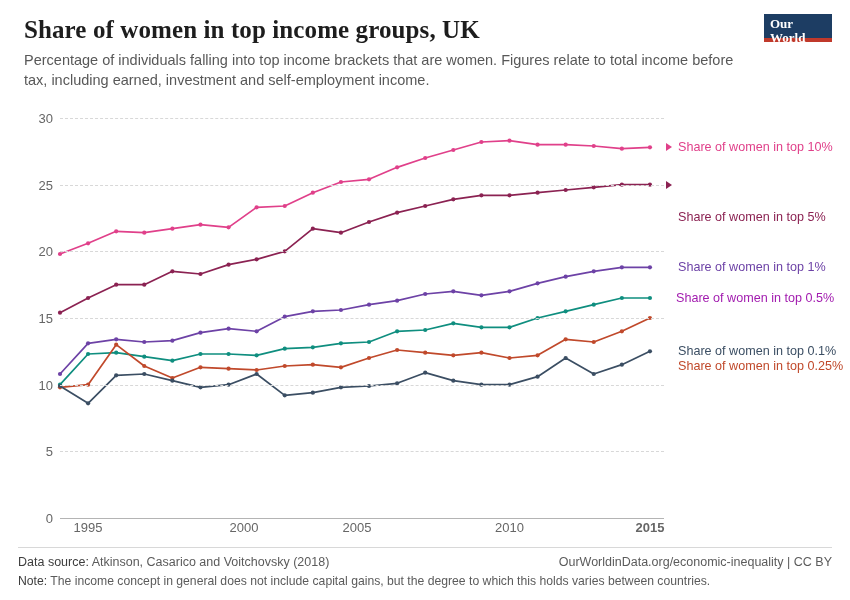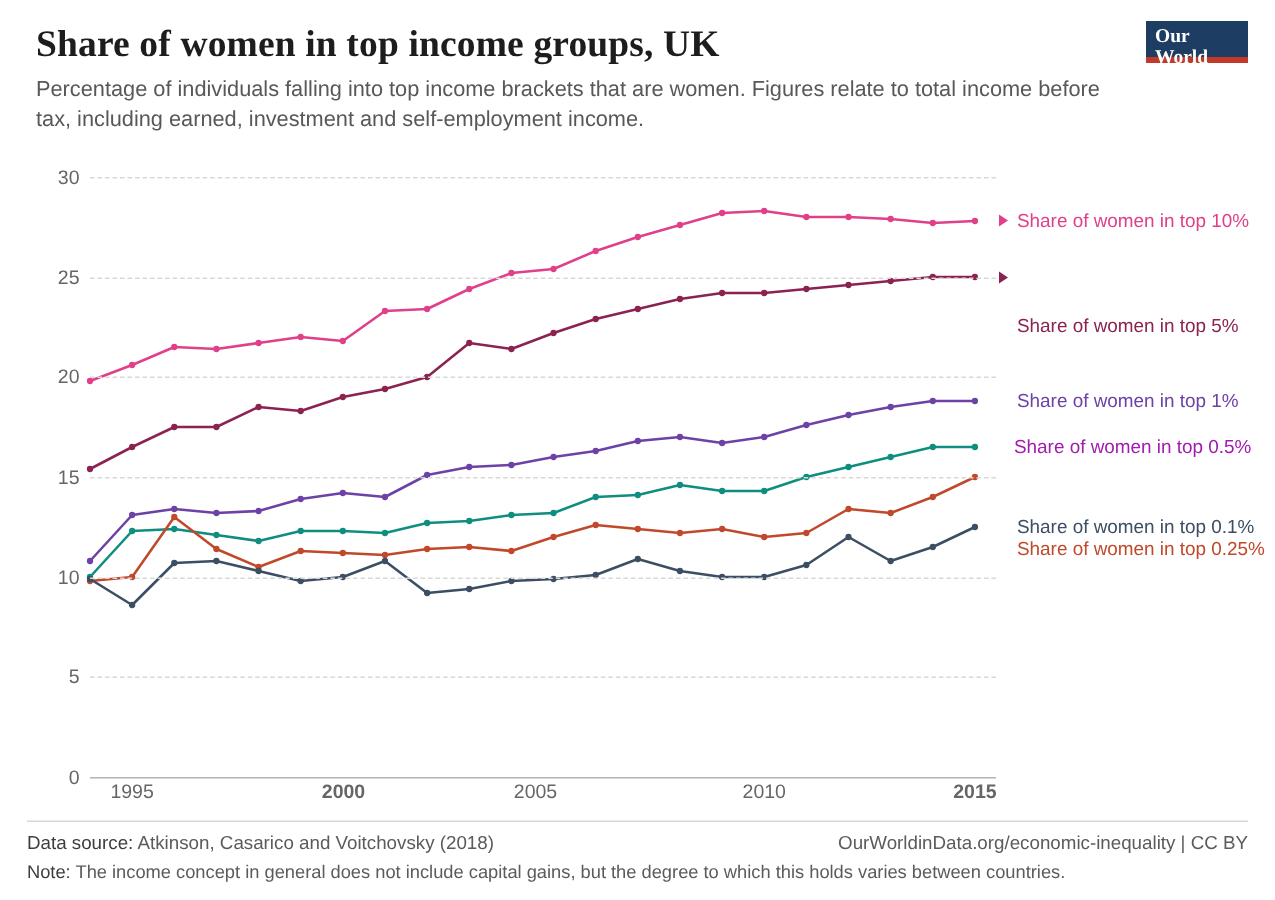--- a/index.html
+++ b/index.html
@@ -331,21 +331,21 @@
         <div class="arrow" style="left: 606px; top: 29.3333px; width: 0px; height: 0px; border-top: 4px solid transparent; border-bottom: 4px solid transparent; border-left: 6px solid rgb(224, 64, 138);"></div>
         <div class="series-label" style="left: 618px; top: 66.6667px; color: rgb(139, 34, 82); margin-top: 32px;">Share of women in top 5%</div>
         <div class="arrow" style="left: 606px; top: 66.6667px; width: 0px; height: 0px; border-top: 4px solid transparent; border-bottom: 4px solid transparent; border-left: 6px solid rgb(139, 34, 82);"></div>
         <div class="series-label" style="left: 618px; top: 149.333px; color: rgb(109, 66, 166);">Share of women in top 1%</div>
         <div class="series-label" style="left: 616px; top: 180px; color: #a21caf;">Share of women in top 0.5%</div>
         <div class="series-label" style="left: 618px; top: 200px; color: rgb(192, 73, 43); margin-top: 48px;">Share of women in top 0.25%</div>
         <div class="series-label" style="left: 618px; top: 233.333px; color: rgb(59, 78, 99);">Share of women in top 0.1%</div>
       </div>
     <div class="xaxis" id="xaxis">
         <div class="xtick" style="left: 28.093px;">1995</div>
-        <div class="xtick" style="left: 169px; font-weight: bold;">2000</div>
+        <div class="xtick" style="left: 184px;">2000</div>
         <div class="xtick" style="left: 297px;">2005</div>
         <div class="xtick" style="left: 449.488px;">2010</div>
         <div class="xtick" style="left: 589.953px; font-weight: bold;">2015</div>
       </div>
   </div>
 
   <div class="footer">
     <div class="footer-rule"></div>
     <div class="footer-row">
       <div>

